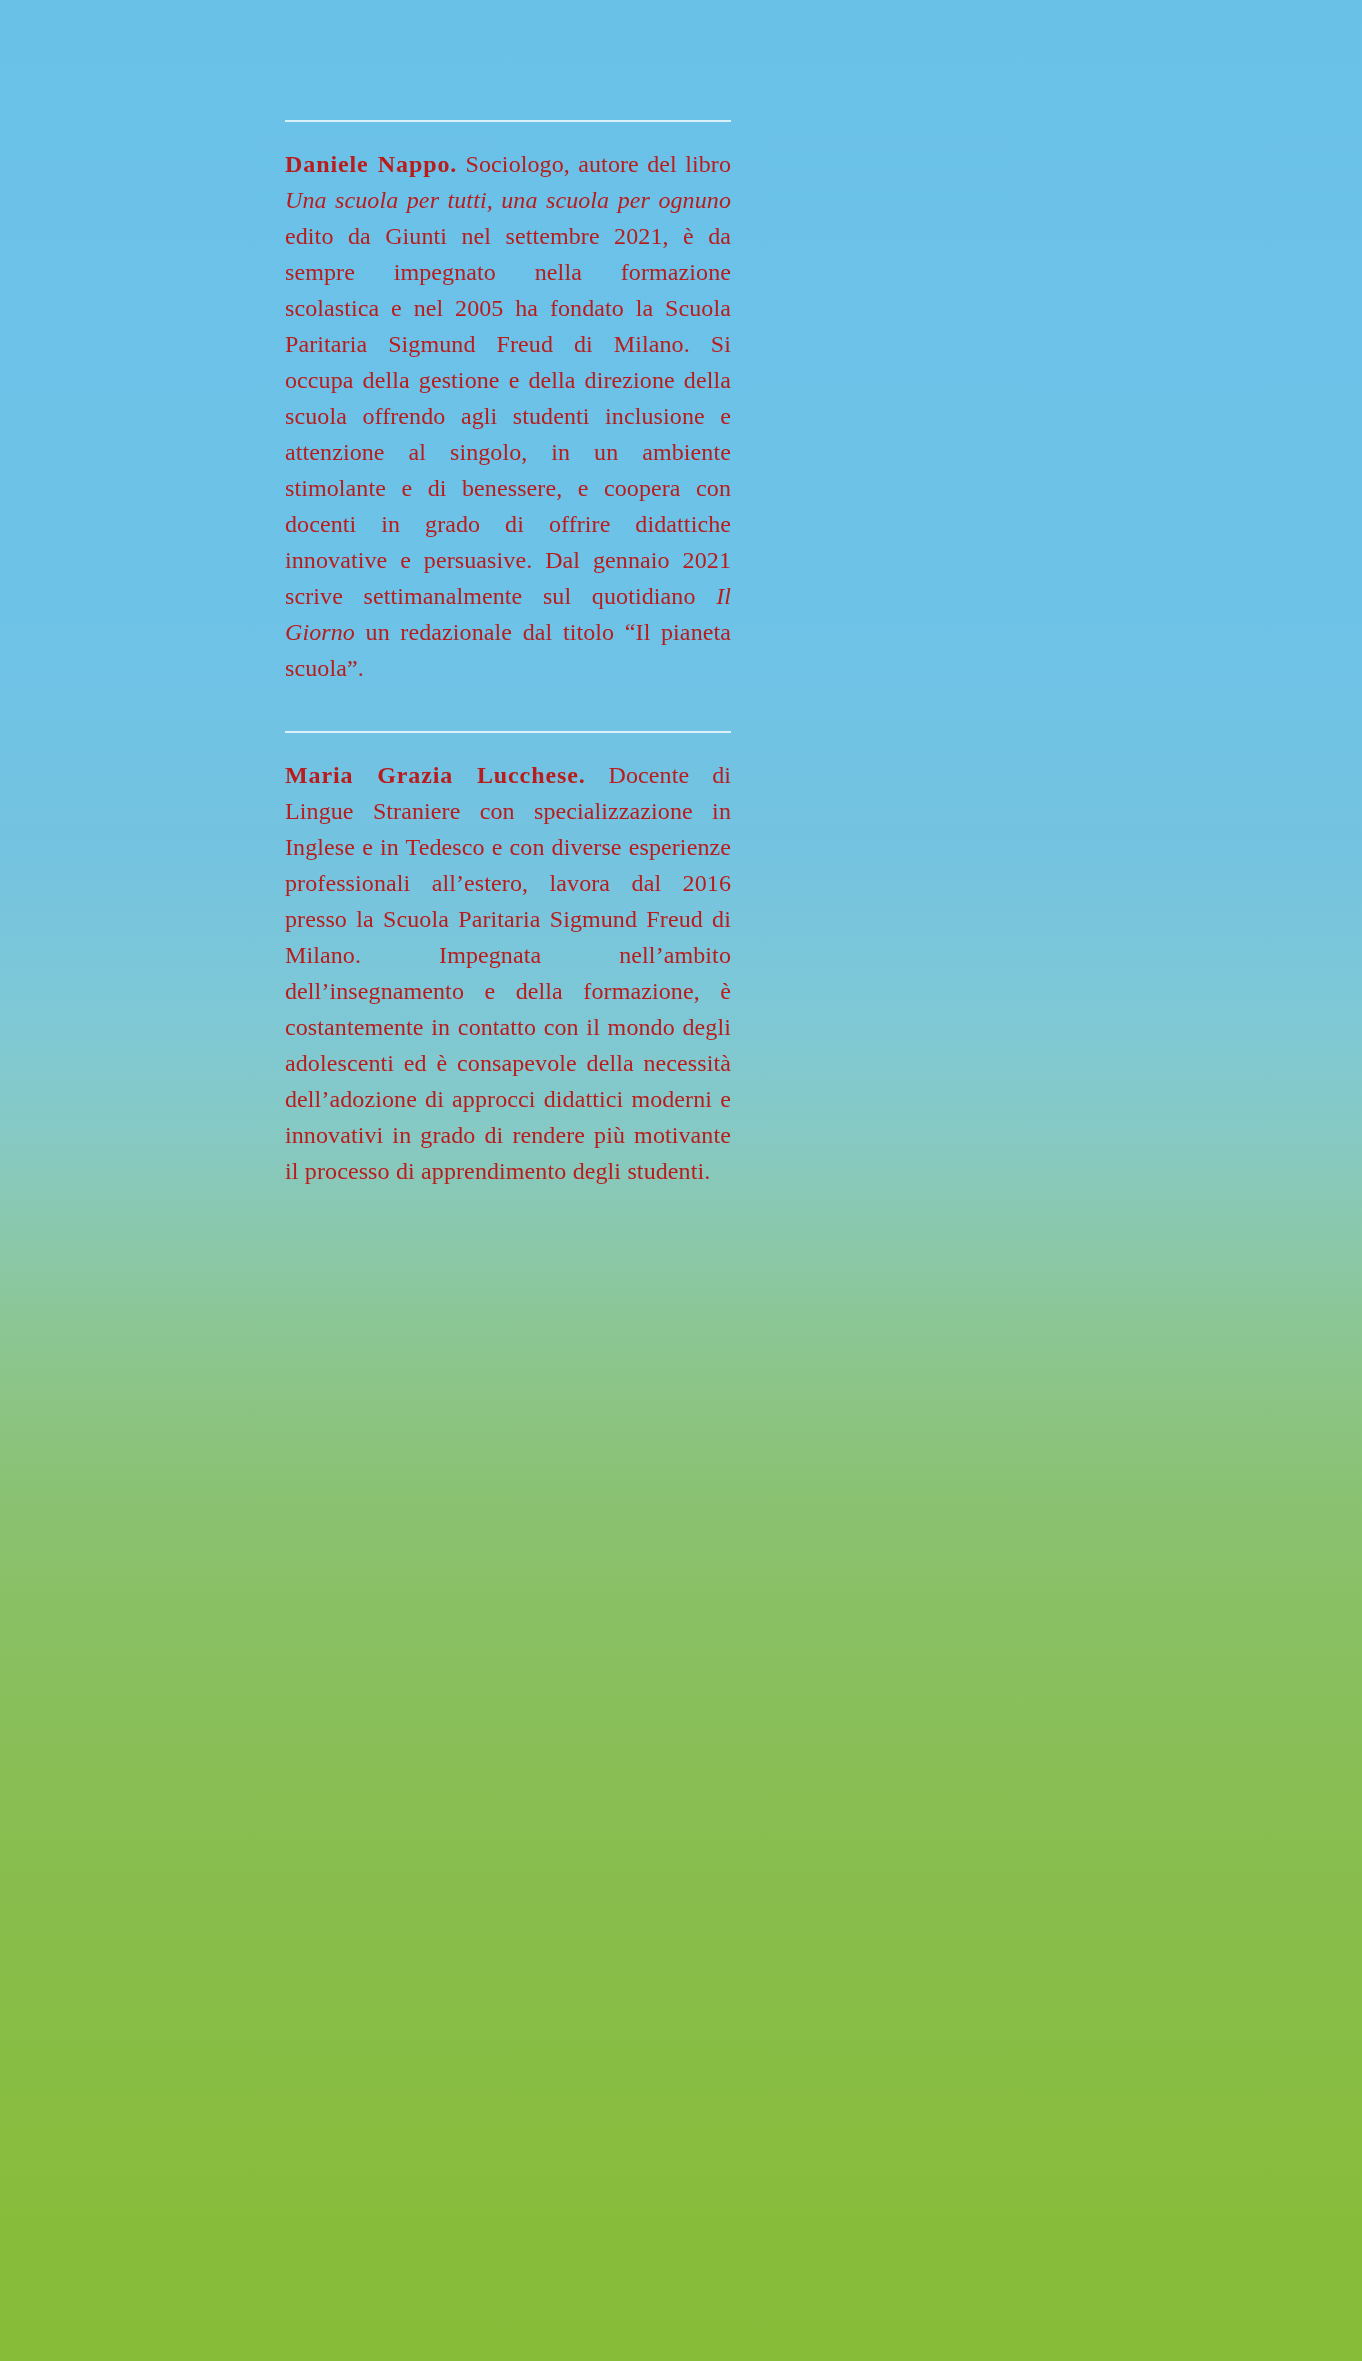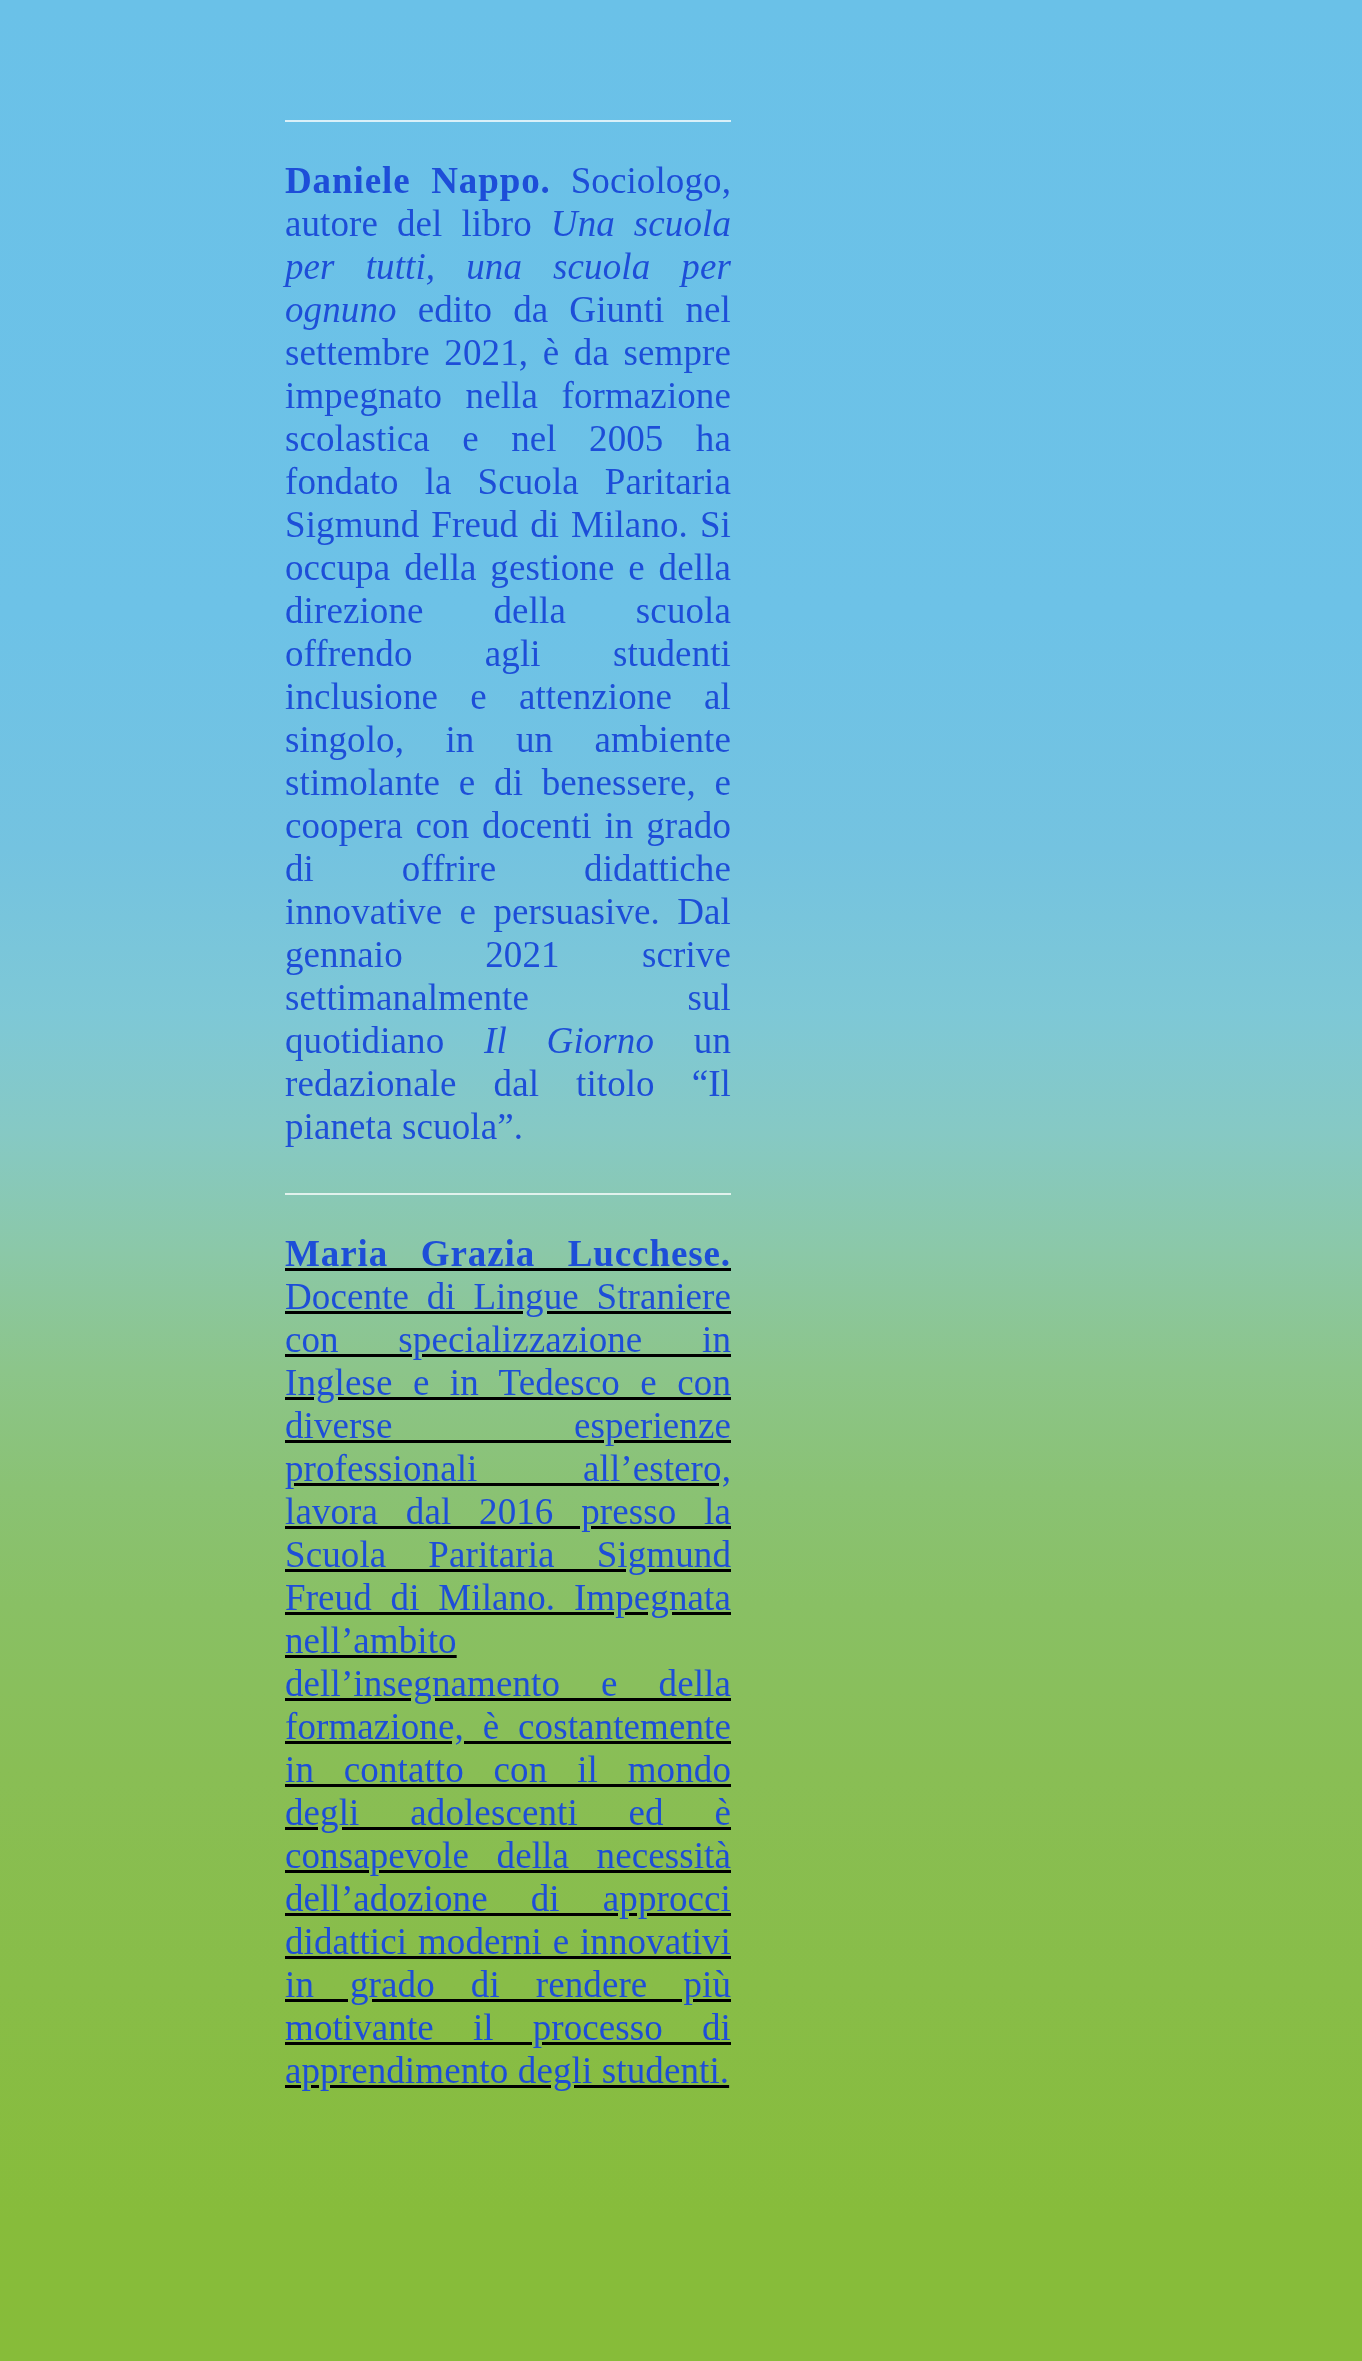--- a/index.html
+++ b/index.html
@@ -44,34 +44,33 @@
     top: 120px;
     width: 446px;
   }
 
   .bio-block {
     position: relative;
   }
 
   .bio-block + .bio-block {
     margin-top: 45px;
-    text-decoration: underline;
   }
 
   .divider {
     height: 2px;
     width: 100%;
     background: rgba(255, 255, 255, 0.75);
     margin-bottom: 22px;
   }
 
   .bio-text {
-    color: #1d4ed8;
-    font-size: 37px;
-    line-height: 43px;
+    color: #b91c1c;
+    font-size: 24px;
+    line-height: 36px;
     text-align: justify;
     text-justify: inter-word;
     -webkit-hyphens: auto;
     hyphens: auto;
     letter-spacing: 0.1px;
     word-spacing: 0.2px;
   }
 
   .bio-text .lead-name {
     font-weight: bold;

